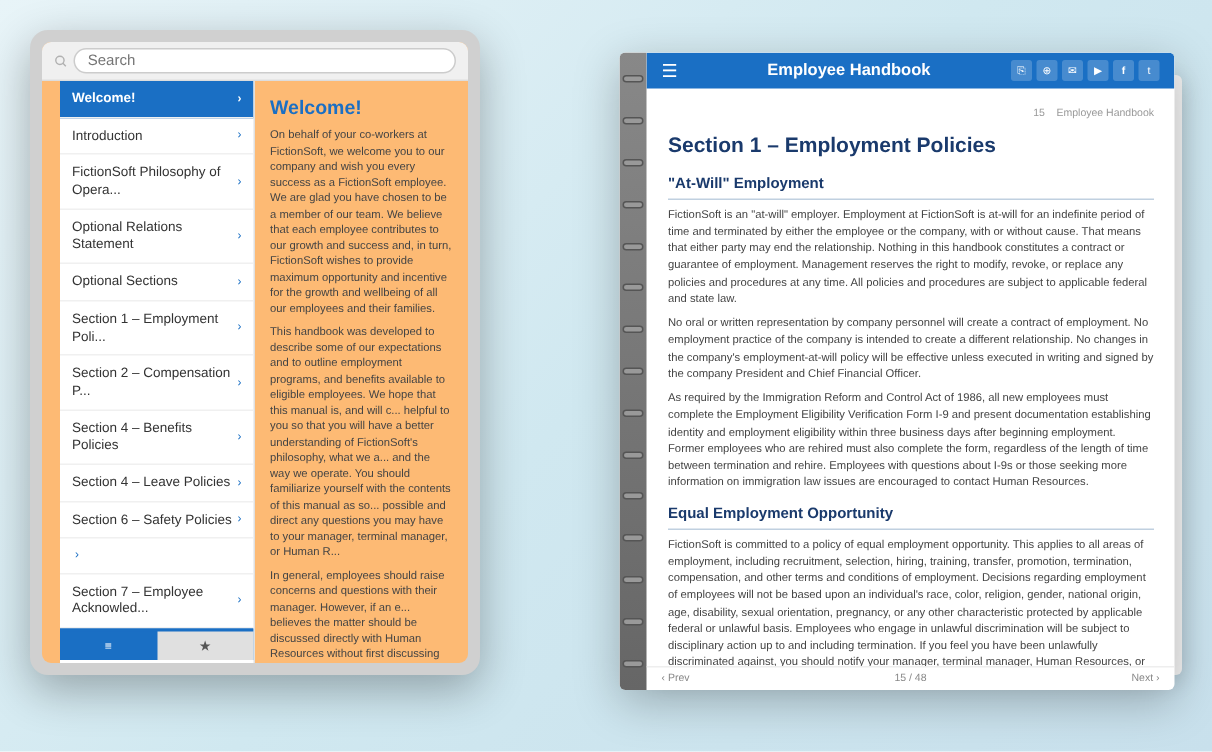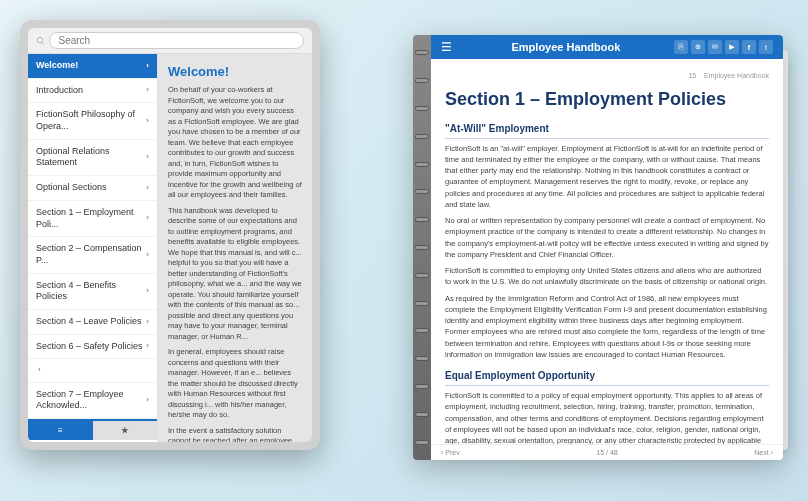--- a/index.html
+++ b/index.html
@@ -23,21 +23,21 @@
       width: 300px;
       height: 430px;
       background: #d0d0d0;
       border-radius: 12px;
       padding: 8px;
       box-shadow: 0 10px 30px rgba(0,0,0,0.3);
     }
     .laptop-screen {
       width: 100%;
       height: 100%;
-      background: #e5e5e5;
+      background: #fdba74;
       border-radius: 6px;
       overflow: hidden;
       display: flex;
       flex-direction: column;
     }
     .laptop-search-bar {
       background: #f0f0f0;
       padding: 4px 8px;
       display: flex;
       align-items: center;
@@ -48,20 +48,21 @@
       border-radius: 10px;
       padding: 2px 8px;
       font-size: 10px;
       width: 100%;
       background: #fff;
     }
     .laptop-content {
       display: flex;
       flex: 1;
       overflow: hidden;
+      margin-left: 12px;
     }
     .sidebar {
       width: 130px;
       background: #fff;
       border-right: 1px solid #e0e0e0;
       overflow-y: auto;
       flex-shrink: 0;
     }
     .sidebar-item {
       padding: 6px 8px;
@@ -194,21 +195,21 @@
     }
     .book-body {
       flex: 1;
       overflow-y: auto;
       padding: 12px 14px;
       font-size: 8px;
       line-height: 1.5;
       color: #333;
     }
     .book-body h1 {
-      font-size: 18px;
+      font-size: 14px;
       color: #1a3a6c;
       margin-bottom: 8px;
     }
     .book-body h2 {
       font-size: 10px;
       color: #1a3a6c;
       margin: 8px 0 4px 0;
       border-bottom: 1px solid #c0d0e0;
       padding-bottom: 2px;
     }
@@ -369,21 +370,20 @@
         <span>15</span>
         &nbsp;&nbsp;
         <span>Employee Handbook</span>
       </div>
       <h1>Section 1 – Employment Policies</h1>
 
       <h2>"At-Will" Employment</h2>
       <p style="font-size:7.5px; color:#444; line-height:1.5;">FictionSoft is an "at-will" employer. Employment at FictionSoft is at-will for an indefinite period of time and terminated by either the employee or the company, with or without cause. That means that either party may end the relationship. Nothing in this handbook constitutes a contract or guarantee of employment. Management reserves the right to modify, revoke, or replace any policies and procedures at any time. All policies and procedures are subject to applicable federal and state law.</p>
       <p style="font-size:7.5px; color:#444; line-height:1.5;">No oral or written representation by company personnel will create a contract of employment. No employment practice of the company is intended to create a different relationship. No changes in the company's employment-at-will policy will be effective unless executed in writing and signed by the company President and Chief Financial Officer.</p>
 
-      <p style="font-size:7.5px; color:#444; line-height:1.5;">FictionSoft is committed to employing only United States citizens and aliens who are authorized to work in the U.S. We do not unlawfully discriminate on the basis of citizenship or national origin.</p>
       <p style="font-size:7.5px; color:#444; line-height:1.5;">As required by the Immigration Reform and Control Act of 1986, all new employees must complete the Employment Eligibility Verification Form I-9 and present documentation establishing identity and employment eligibility within three business days after beginning employment. Former employees who are rehired must also complete the form, regardless of the length of time between termination and rehire. Employees with questions about I-9s or those seeking more information on immigration law issues are encouraged to contact Human Resources.</p>
 
       <h2>Equal Employment Opportunity</h2>
       <p style="font-size:7.5px; color:#444; line-height:1.5;">FictionSoft is committed to a policy of equal employment opportunity. This applies to all areas of employment, including recruitment, selection, hiring, training, transfer, promotion, termination, compensation, and other terms and conditions of employment. Decisions regarding employment of employees will not be based upon an individual's race, color, religion, gender, national origin, age, disability, sexual orientation, pregnancy, or any other characteristic protected by applicable federal or unlawful basis. Employees who engage in unlawful discrimination will be subject to disciplinary action up to and including termination. If you feel you have been unlawfully discriminated against, you should notify your manager, terminal manager, Human Resources, or any other person in management whom you are comfortable in approaching.</p>
     </div>
     <div class="book-footer">
       <span>‹ Prev</span>
       <span>15 / 48</span>
       <span>Next ›</span>
     </div>

